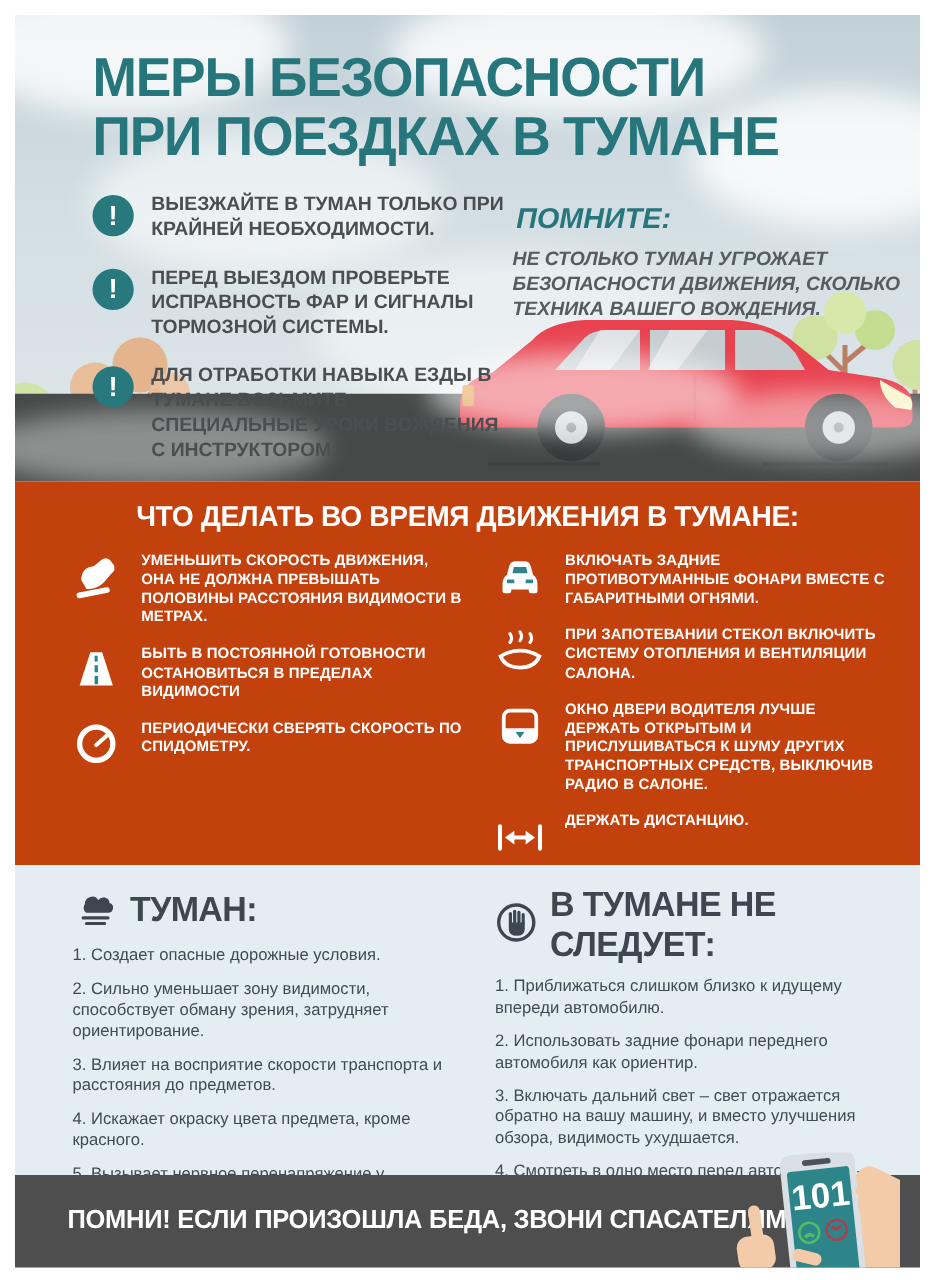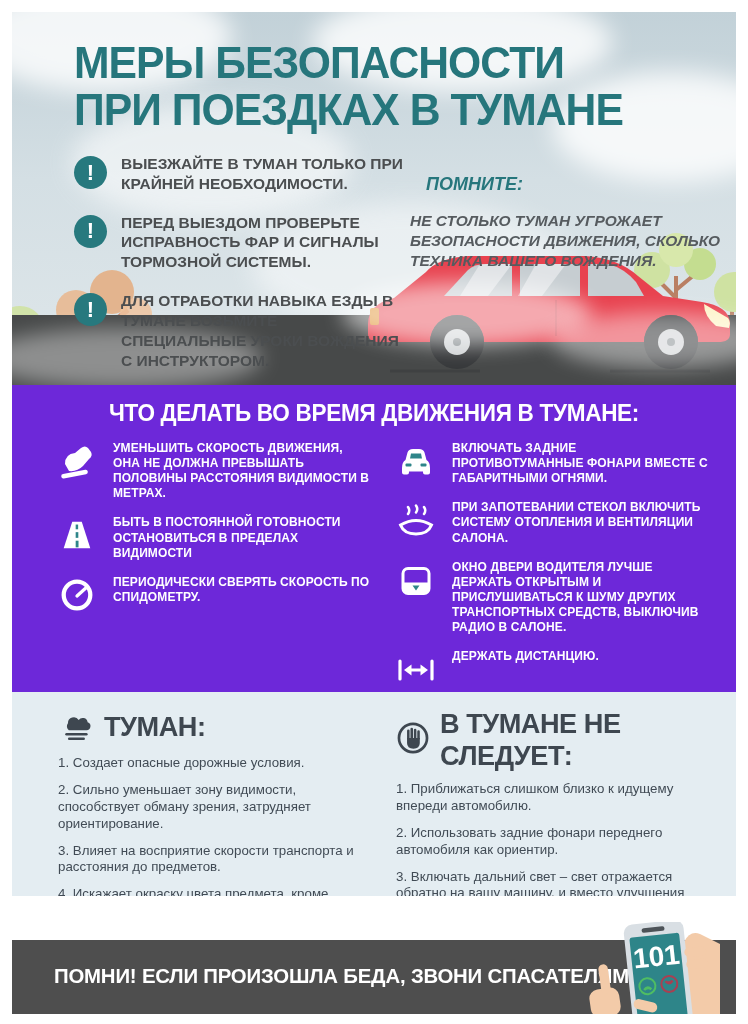--- a/index.html
+++ b/index.html
@@ -17,35 +17,35 @@
 
   .title{position:absolute;left:62px;top:28px;z-index:5;margin:0;color:#26767c;
          font-size:44px;font-weight:bold;line-height:1.06;letter-spacing:-1px;
          transform:scaleX(.97);transform-origin:left top;}
   .intro-list{position:absolute;left:62px;top:142px;width:330px;z-index:5;display:flex;flex-direction:column;gap:19px;}
   .intro-item{display:flex;gap:14px;align-items:flex-start;}
   .bang{flex:0 0 33px;width:33px;height:33px;border-radius:50%;background:#27797e;color:#fff;
         display:flex;align-items:center;justify-content:center;font-weight:bold;font-size:22px;margin-top:2px;}
   .intro-item p{margin:0;font-size:15.5px;font-weight:bold;color:#4b4e50;line-height:1.28;}
   .remember{position:absolute;left:398px;top:146px;width:312px;z-index:5;font-style:italic;}
-  .remember h2{margin:16px;font-size:18px;font-weight:bold;color:#26767c;}
+  .remember h2{margin:3px;font-size:23px;font-weight:bold;color:#26767c;}
   .remember p{margin:10px 0 0;font-size:15.5px;font-weight:bold;color:#565b5f;line-height:1.3;}
 
   
-  .sec-teal{top:385px;height:383px;background:#6d28d9;}
+  .sec-teal{top:385px;height:383px;background:#c2410c;}
   .sec-teal h2{margin:0;padding:15px 0 6px;text-align:center;color:#fff;font-size:23px;
                font-weight:bold;letter-spacing:-.3px;transform:scaleX(.98);}
   .rule-cols{display:flex;gap:24px;padding:8px 26px 0 44px;}
   .rule-col{flex:1;display:flex;flex-direction:column;gap:14px;}
   .rule{display:flex;gap:15px;align-items:flex-start;}
   .ricon{flex:0 0 42px;display:flex;justify-content:center;margin-top:1px;}
   .rule p{margin:0;color:#fff;font-size:12px;font-weight:bold;line-height:1.26;letter-spacing:.1px;}
 
   
-  .sec-light{top:692px;height:204px;background:#e4edf2;}
+  .sec-light{top:692px;height:248px;background:#e4edf2;}
   .info-cols{display:flex;gap:28px;padding:16px 30px 0 46px;}
   .info-col{flex:1;}
   .info-head{display:flex;align-items:center;gap:10px;margin-bottom:9px;}
   .info-head h3{margin:0;font-size:28px;font-weight:bold;color:#3e4750;letter-spacing:-.5px;transform:scaleX(.97);transform-origin:left center;}
   .info-col p{margin:0 0 10px;font-size:13.3px;color:#414b55;line-height:1.27;}
   .info-col.bold p{font-weight:normal;}
 
   
   .sec-footer{top:940px;height:74px;background:#4e4e4e;overflow:visible;}
   .sec-footer p{position:absolute;left:42px;top:24px;margin:0;color:#fff;font-size:21px;

